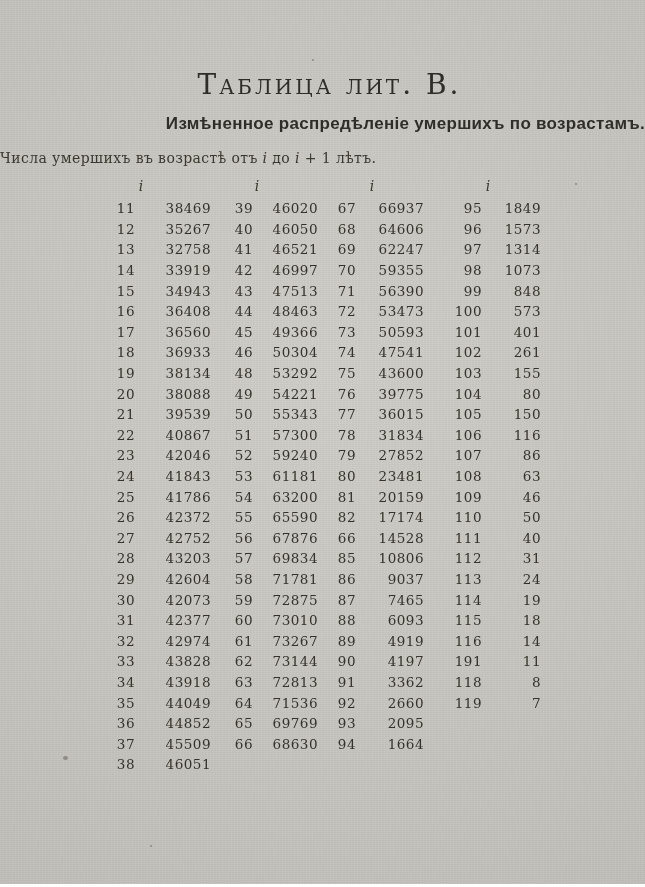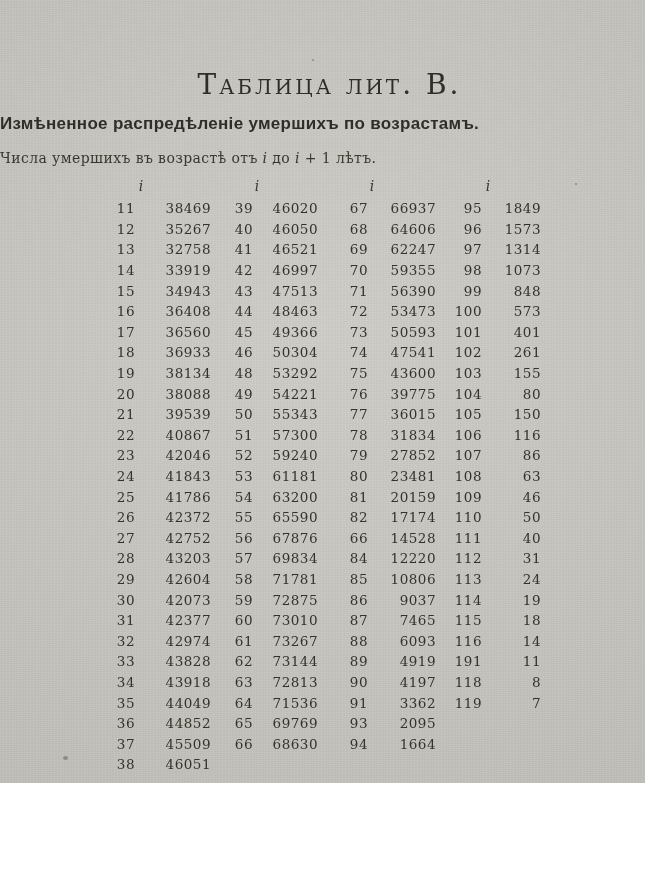--- a/index.html
+++ b/index.html
@@ -4,21 +4,21 @@
 <style>
   * { margin: 0; padding: 0; box-sizing: border-box; }
   html, body { width: 645px; height: 887px; }
   body {
     font-family: "DejaVu Serif", serif;
     overflow: hidden;
   }
   .page {
     position: relative;
     width: 645px;
-    height: 783px;
+    height: 884px;
     background:
       radial-gradient(ellipse 120% 90% at 50% 42%, rgba(255,255,255,0.10), rgba(0,0,0,0.05) 85%),
       repeating-linear-gradient(0deg, rgba(255,255,255,0.025) 0 1px, rgba(0,0,0,0.018) 1px 2px),
       repeating-linear-gradient(90deg, rgba(255,255,255,0.02) 0 1px, rgba(0,0,0,0.015) 1px 3px),
       #c9c8c2;
     color: #34322c;
     overflow: hidden;
   }
   .title {
     position: absolute;
@@ -27,21 +27,21 @@
     padding-left: 14px;
     font-family: "DejaVu Serif", serif;
     font-variant: small-caps;
     font-size: 28px;
     letter-spacing: 3px;
     color: #2f2d27;
   }
   .subtitle {
     position: absolute;
     top: 114px; left: 0; right: 0;
-    text-align: left;
+    text-align: right;
     font-family: "Liberation Sans", sans-serif;
     font-weight: bold;
     font-size: 17px;
     letter-spacing: 0.3px;
     color: #302e28;
   }
   .note {
     position: absolute;
     top: 150px; left: 0; right: 0;
     text-align: left;
@@ -67,21 +67,21 @@
   #colhead-3 { left: 478px; }
   .colgroup {
     position: absolute;
     top: 198px;
     font-size: 13.5px;
     letter-spacing: 0.5px;
     color: #34322a;
   }
   #colgroup-0 { left: 90px;  width: 121px; }
   #colgroup-1 { left: 205px; width: 113px; }
-  #colgroup-2 { left: 320px; width: 116px; }
+  #colgroup-2 { left: 308px; width: 116px; }
   #colgroup-3 { left: 430px; width: 111px; }
   .row {
     display: flex;
     height: 20.6px;
     align-items: center;
   }
   .ci { text-align: right; }
   .cv { flex: 1; text-align: right; }
   #colgroup-0 .ci { width: 45px; }
   #colgroup-1 .ci { width: 48px; }
@@ -405,24 +405,20 @@
       </div>
       <div class="row">
         <span class="ci">82</span>
         <span class="cv">17174</span>
       </div>
       <div class="row">
         <span class="ci">66</span>
         <span class="cv">14528</span>
       </div>
       <div class="row">
-        <span class="ci">84</span>
-        <span class="cv">12220</span>
-      </div>
-      <div class="row">
         <span class="ci">85</span>
         <span class="cv">10806</span>
       </div>
       <div class="row">
         <span class="ci">86</span>
         <span class="cv">9037</span>
       </div>
       <div class="row">
         <span class="ci">87</span>
         <span class="cv">7465</span>
@@ -437,20 +433,24 @@
       </div>
       <div class="row">
         <span class="ci">90</span>
         <span class="cv">4197</span>
       </div>
       <div class="row">
         <span class="ci">91</span>
         <span class="cv">3362</span>
       </div>
       <div class="row">
+        <span class="ci">92</span>
+        <span class="cv">2660</span>
+      </div>
+      <div class="row">
         <span class="ci">93</span>
         <span class="cv">2095</span>
       </div>
       <div class="row">
         <span class="ci">94</span>
         <span class="cv">1664</span>
       </div>
     </div>
   <div class="colgroup" id="colgroup-3">
       <div class="row">

